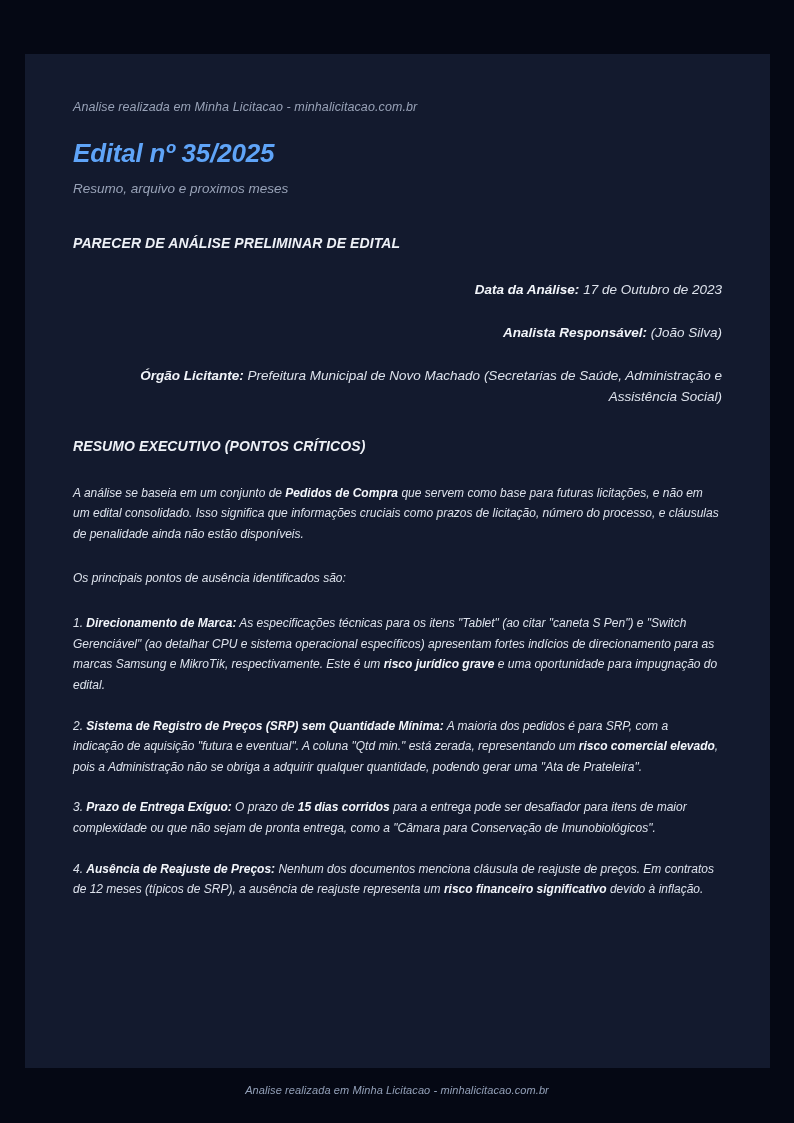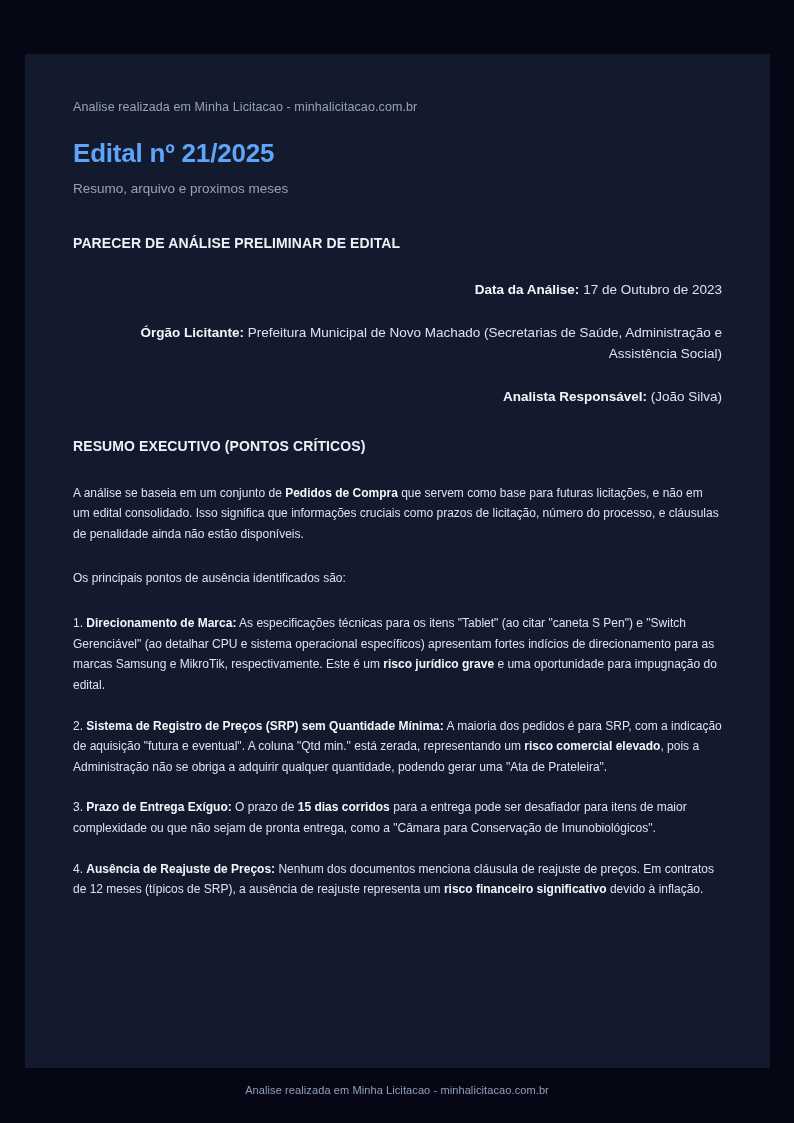--- a/index.html
+++ b/index.html
@@ -17,20 +17,21 @@
   }
 
   .page {
     position: relative;
     width: 794px;
     height: 1123px;
     box-sizing: border-box;
     display: flex;
     flex-direction: column;
     align-items: center;
+    font-style: italic;
   }
 
   .doc-card {
     position: absolute;
     left: 25px;
     top: 54px;
     width: 745px;
     height: 1014px;
     background: #131a2e;
     box-sizing: border-box;
@@ -117,39 +118,39 @@
 </style>
 </head>
 <body>
 
 <div class="page">
 
   <div class="doc-card">
 
     <p class="eyebrow">Analise realizada em Minha Licitacao - minhalicitacao.com.br</p>
 
-    <h1 class="doc-title">Edital nº 21/2025</h1>
+    <h1 class="doc-title">Edital nº 35/2025</h1>
 
     <p class="doc-subtitle">Resumo, arquivo e proximos meses</p>
 
     <h2 class="section-heading">PARECER DE ANÁLISE PRELIMINAR DE EDITAL</h2>
 
     <p class="meta-line">
       <span class="lbl">Data da Análise:</span>
       <span>17 de Outubro de 2023</span>
     </p>
 
     <p class="meta-line">
-      <span class="lbl">Órgão Licitante:</span>
-      <span>Prefeitura Municipal de Novo Machado (Secretarias de Saúde, Administração e Assistência Social)</span>
+      <span class="lbl">Analista Responsável:</span>
+      <span>(João Silva)</span>
     </p>
 
     <p class="meta-line">
-      <span class="lbl">Analista Responsável:</span>
-      <span>(João Silva)</span>
+      <span class="lbl">Órgão Licitante:</span>
+      <span>Prefeitura Municipal de Novo Machado (Secretarias de Saúde, Administração e Assistência Social)</span>
     </p>
 
 
     <h2 class="section-heading spaced-top">RESUMO EXECUTIVO (PONTOS CRÍTICOS)</h2>
 
     <p class="body-para lead">
       <span>A análise se baseia em um conjunto de </span><b>Pedidos de Compra</b><span> que servem como base para futuras licitações, e não em um edital consolidado. Isso significa que informações cruciais como prazos de licitação, número do processo, e cláusulas de penalidade ainda não estão disponíveis.</span>
     </p>
 
     <p class="body-para lead">Os principais pontos de ausência identificados são:</p>

